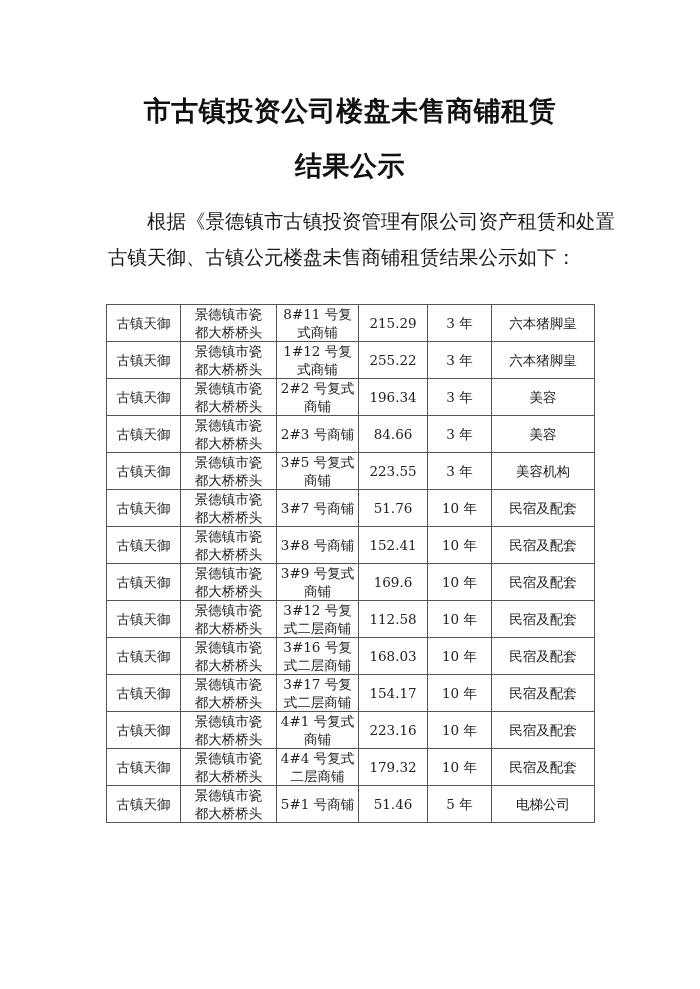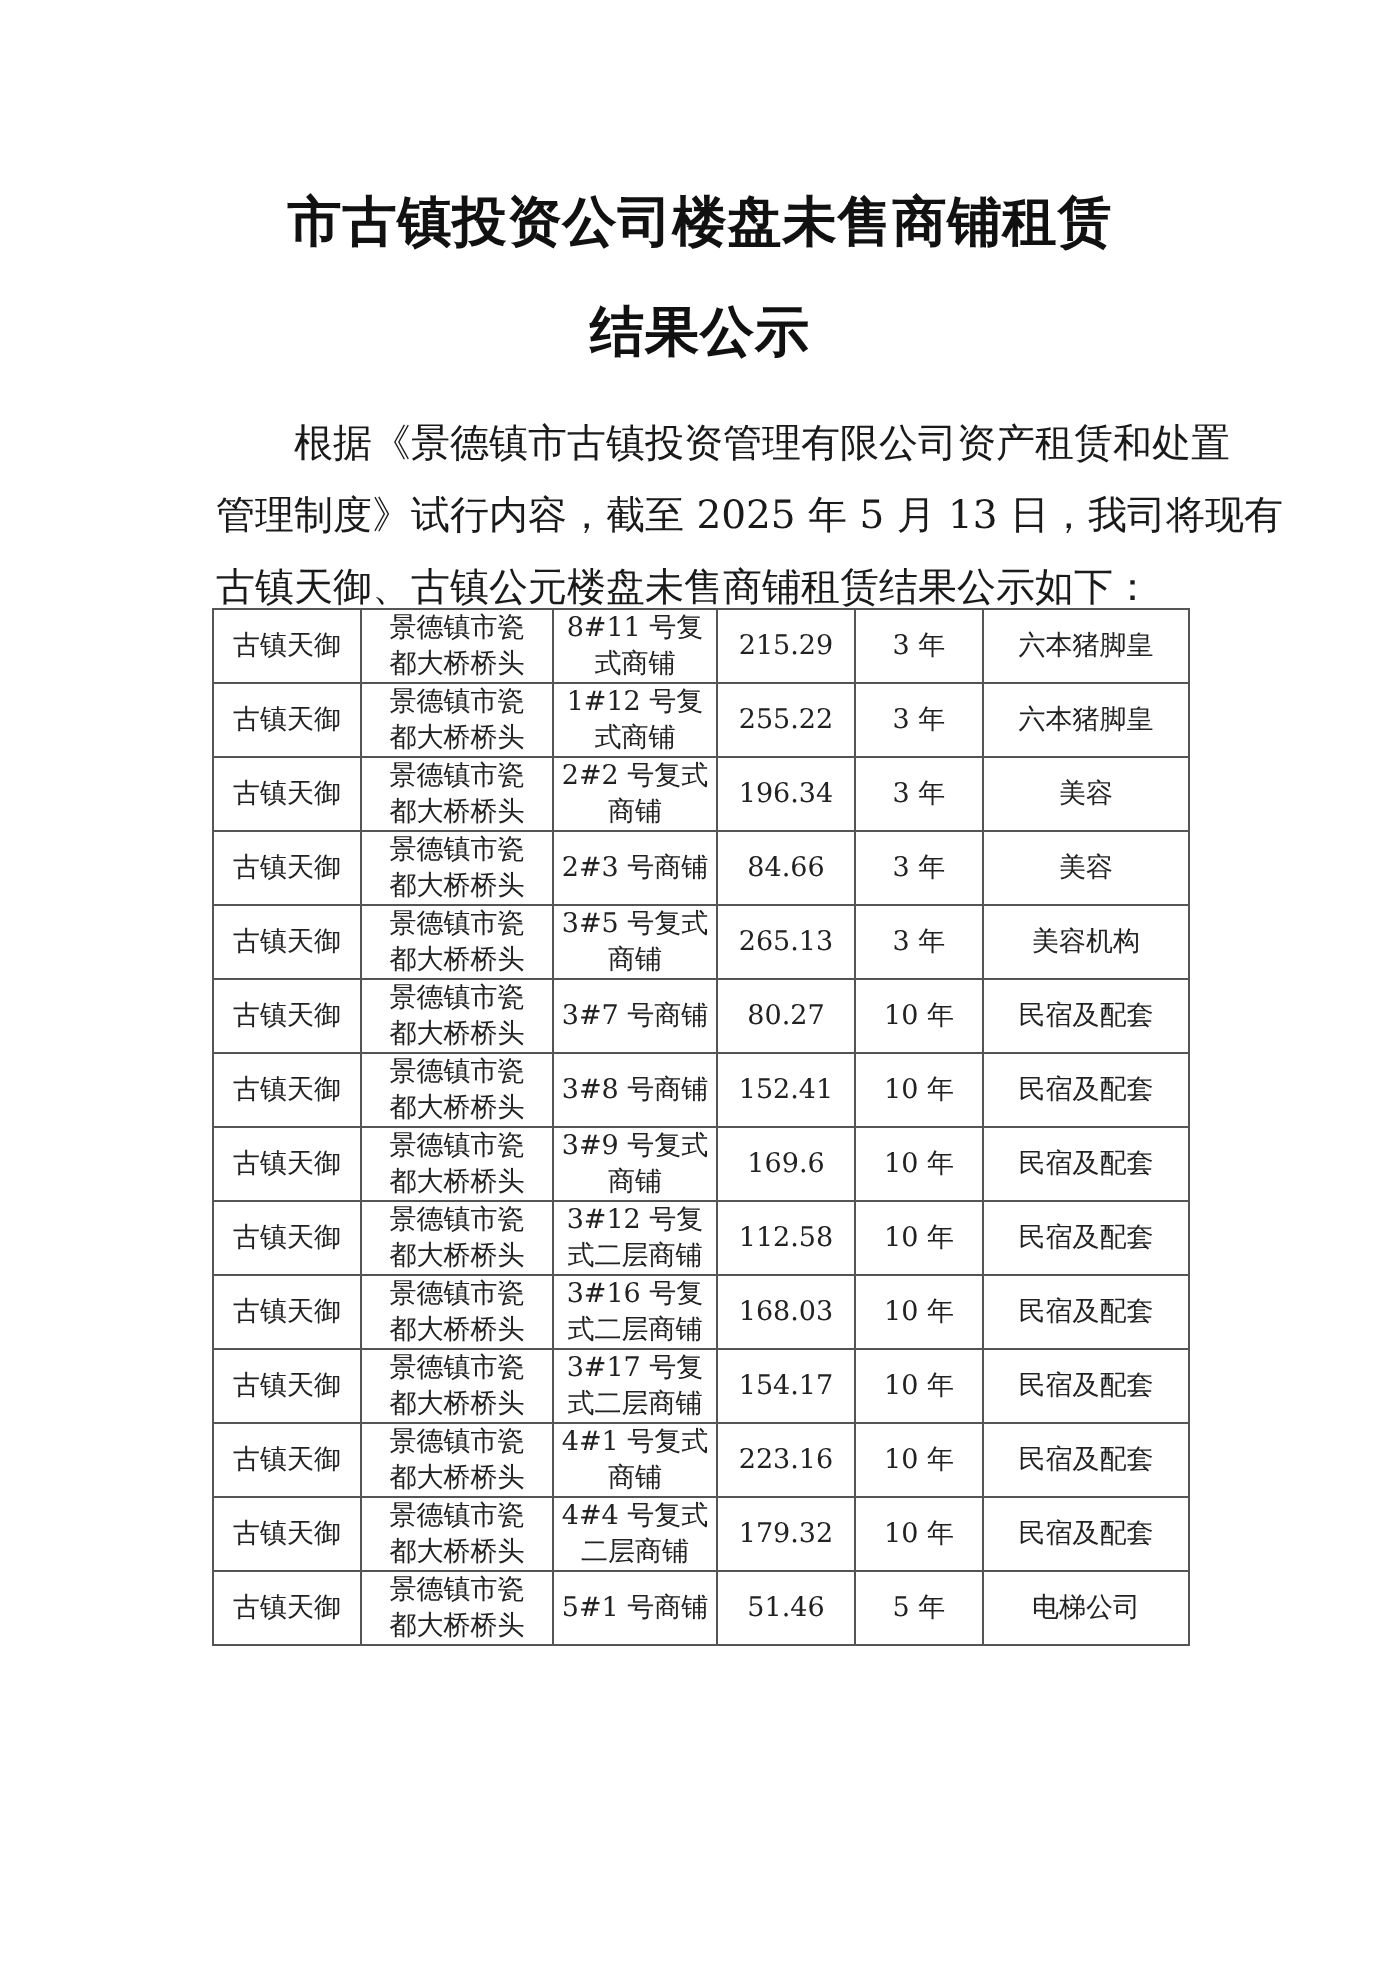--- a/index.html
+++ b/index.html
@@ -23,21 +23,20 @@
   .cell-wrap { display: block; }
 </style>
 </head>
 <body>
 
 <div class="title l1">市古镇投资公司楼盘未售商铺租赁</div>
 <div class="title l2">结果公示</div>
 
 <div class="para" style="top:204px;">
   <span class="line indent">根据《景德镇市古镇投资管理有限公司资产租赁和处置</span>
-  <span class="line">管理制度》试行内容，截至 2025 年 5 月 13 日，我司将现有</span>
   <span class="line">古镇天御、古镇公元楼盘未售商铺租赁结果公示如下：</span>
 </div>
 
 <table class="lease">
   <colgroup>
     <col style="width:74px">
       <col style="width:96px">
       <col style="width:82px">
     <col style="width:69px">
       <col style="width:64px">
@@ -102,34 +101,34 @@
       <tr class="row">
         <td>古镇天御</td>
         <td>
           <span class="cell-wrap">景德镇市瓷</span>
           <span class="cell-wrap">都大桥桥头</span>
         </td>
         <td>
           <span class="cell-wrap">3#5 号复式</span>
           <span class="cell-wrap">商铺</span>
         </td>
-        <td>265.13</td>
+        <td>223.55</td>
         <td>3 年</td>
         <td>美容机构</td>
       </tr>
       <tr class="row">
         <td>古镇天御</td>
         <td>
           <span class="cell-wrap">景德镇市瓷</span>
           <span class="cell-wrap">都大桥桥头</span>
         </td>
         <td>
           <span class="cell-wrap">3#7 号商铺</span>
         </td>
-        <td>80.27</td>
+        <td>51.76</td>
         <td>10 年</td>
         <td>民宿及配套</td>
       </tr>
       <tr class="row">
         <td>古镇天御</td>
         <td>
           <span class="cell-wrap">景德镇市瓷</span>
           <span class="cell-wrap">都大桥桥头</span>
         </td>
         <td>

